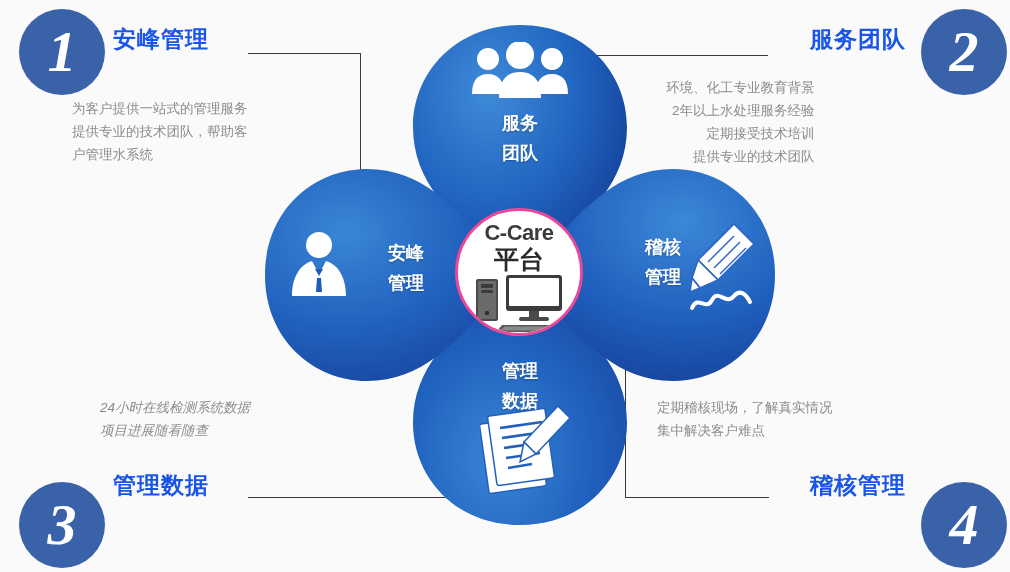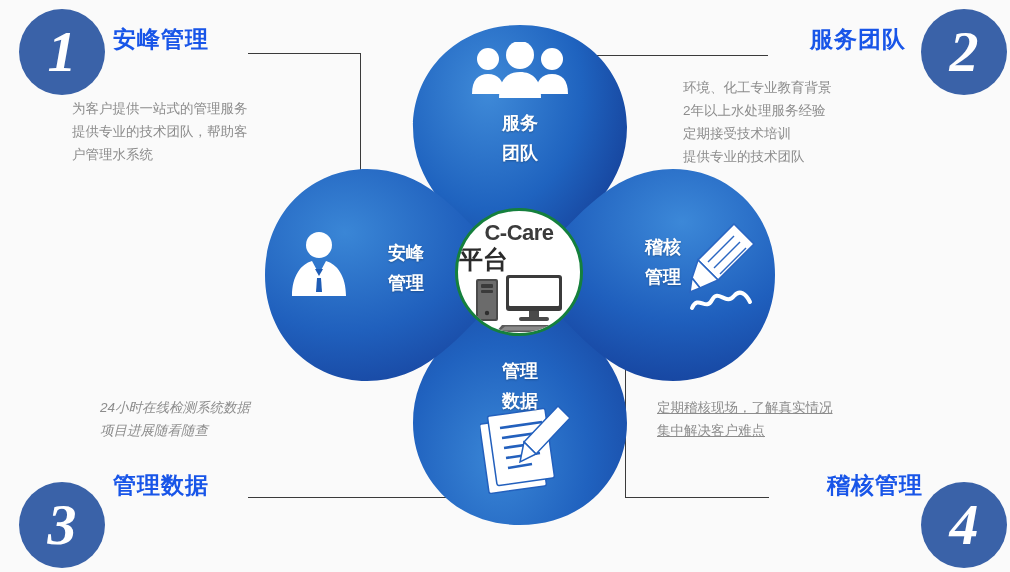--- a/index.html
+++ b/index.html
@@ -36,34 +36,34 @@
     position:absolute;
     color:#1855e8;
     font-weight:bold;
     font-size:23px;
     letter-spacing:1px;
     white-space:nowrap;
   }
   #title1 { left:113px; top:24px; }
   #title2 { right:104px; top:24px;text-align:center; }
   #title3 { left:113px; top:470px; }
-  #title4 { right:87px; top:470px;margin-left:18px; }
+  #title4 { right:104px; top:470px;margin-left:18px; }
 
   
   .body-text {
     position:absolute;
     color:#8c8c8c;
     font-size:13.5px;
     line-height:23px;
     white-space:nowrap;
   }
   #text1 { left:72px;  top:97px;  }
-  #text2 { left:683px; top:76px;  }
+  #text2 { left:666px; top:76px;text-align:right;  }
   #text3 { left:100px; top:396px;font-style:italic; }
-  #text4 { left:657px; top:396px;text-decoration:underline; }
+  #text4 { left:657px; top:396px; }
 
   
   .line { position:absolute; background:#3a3a3a; }
   .line.h { height:1px; }
   .line.v { width:1px; }
 
   
   #flower { position:absolute; left:255px; top:15px; width:530px; height:520px; }
   #flower svg { display:block; width:100%; height:100%; }
 
@@ -83,33 +83,34 @@
   #lbl-right  { left:613px; top:232px; width:100px; }
   #lbl-bottom { left:467px; top:356px; width:106px; }
 
   
   #hub {
     position:absolute;
     left:455px; top:208px;
     width:128px; height:128px;
     border-radius:50%;
     background:#ffffff;
-    border:3px solid #15803d;
+    border:3px solid #ec4899;
     overflow:hidden;
   }
   #hub-brand {
     position:absolute; top:9px; left:0; width:100%;
     text-align:center;
     color:#3b3b3b;
     font-size:22px;
     font-weight:bold;
     letter-spacing:-.5px;
   }
   #hub-sub {
     position:absolute; top:32px; left:0; width:100%;
+    text-align:center;
     color:#2b2b2b;
     font-size:25px;
     font-weight:bold;
     font-family:Liberation Mono, monospace;
   }
   #hub-pc { position:absolute; left:14px; top:62px; width:100px; height:60px; }
 
   
   .petal-icon { position:absolute; pointer-events:none; }
   #ic-top    { left:472px; top:42px;  width:96px;  height:58px; }

